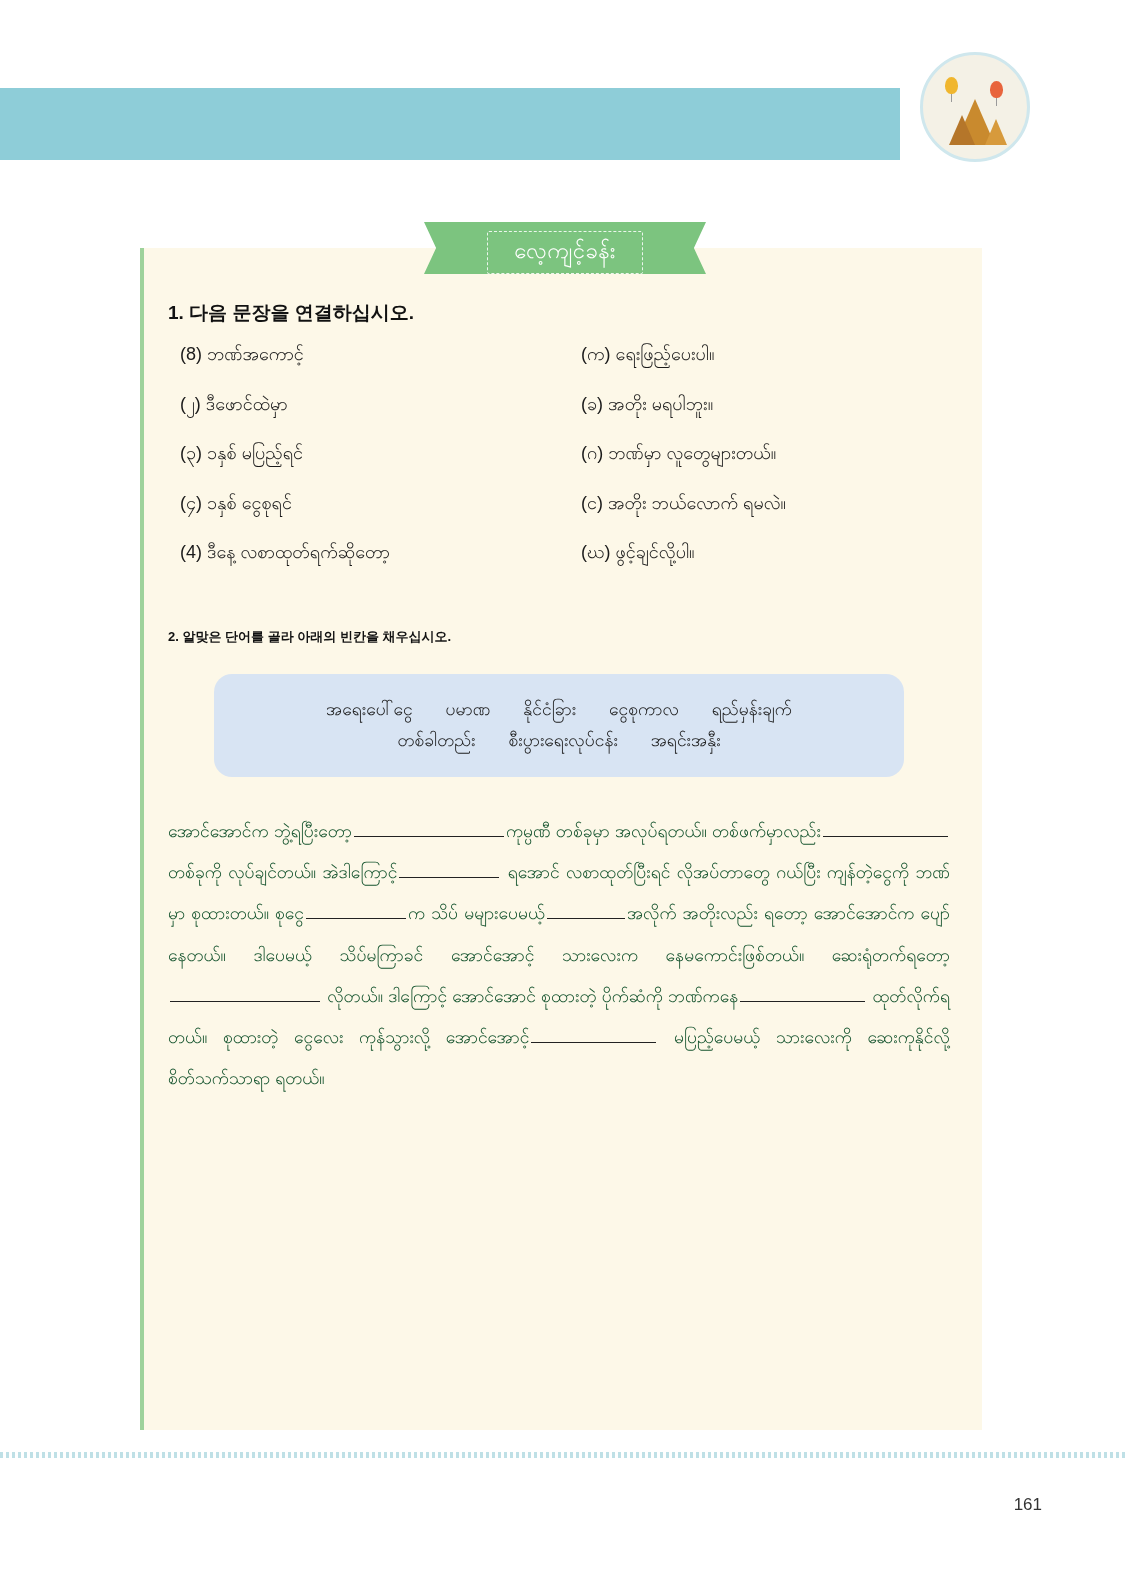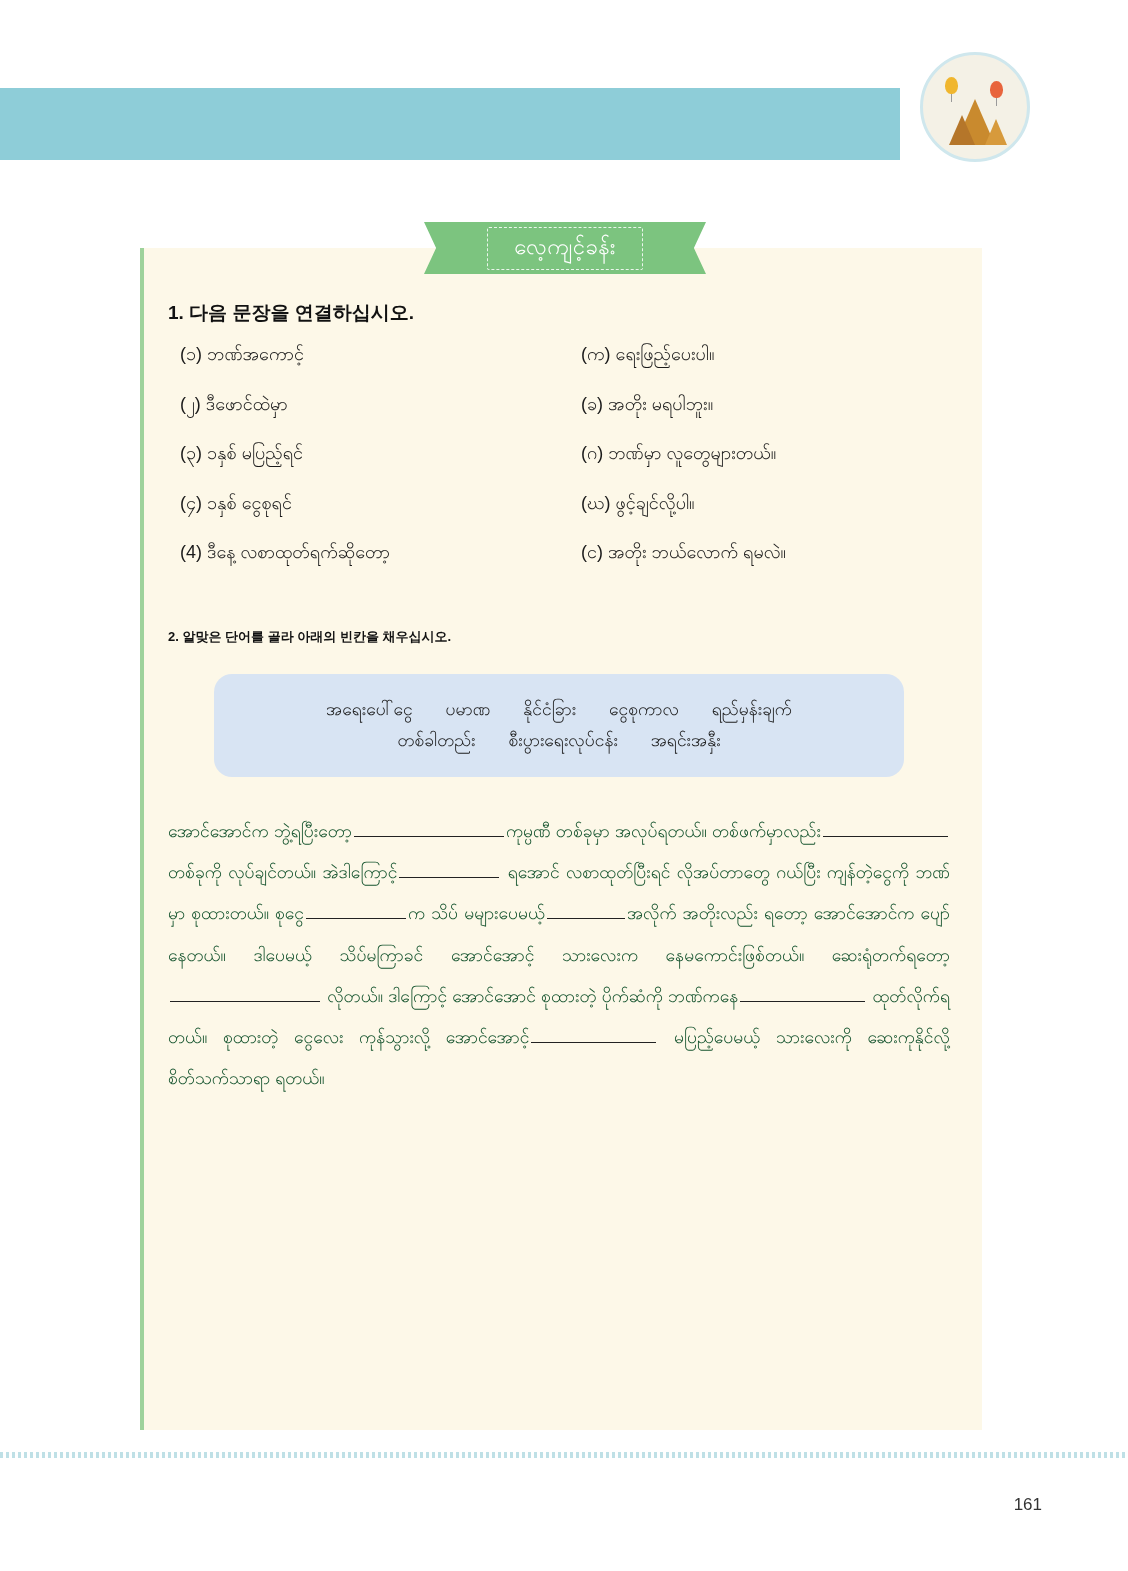--- a/index.html
+++ b/index.html
@@ -106,21 +106,21 @@
 
   
   .ribbon {
     position: absolute;
     left: 440px;
     top: 222px;
     width: 250px;
     height: 52px;
     background: #7cc47f;
     display: flex;
-    align-items: center;
+    align-items: flex-end;
     justify-content: center;
     color: #ffffff;
     font-size: 22px;
     letter-spacing: 0.5px;
   }
   .ribbon::before,
   .ribbon::after {
     content: "";
     position: absolute;
     top: 0;
@@ -250,32 +250,32 @@
 <div class="ribbon">
   <span class="ribbon-inner">လေ့ကျင့်ခန်း</span>
 </div>
 
 <div class="content">
 
   <h2 class="q-heading">1. 다음 문장을 연결하십시오.</h2>
 
   <div class="match-list">
     <div class="match-col left">
-      <div class="match-item">(၁) ဘဏ်အကောင့်</div>
+      <div class="match-item">(8) ဘဏ်အကောင့်</div>
       <div class="match-item">(၂) ဒီဖောင်ထဲမှာ</div>
       <div class="match-item">(၃) ၁နှစ် မပြည့်ရင်</div>
       <div class="match-item">(၄) ၁နှစ် ငွေစုရင်</div>
       <div class="match-item">(4) ဒီနေ့ လစာထုတ်ရက်ဆိုတော့</div>
     </div>
     <div class="match-col right">
       <div class="match-item">(က) ရေးဖြည့်ပေးပါ။</div>
       <div class="match-item">(ခ) အတိုး မရပါဘူး။</div>
       <div class="match-item">(ဂ) ဘဏ်မှာ လူတွေများတယ်။</div>
+      <div class="match-item">(င) အတိုး ဘယ်လောက် ရမလဲ။</div>
       <div class="match-item">(ဃ) ဖွင့်ချင်လို့ပါ။</div>
-      <div class="match-item">(င) အတိုး ဘယ်လောက် ရမလဲ။</div>
     </div>
   </div>
 
   <h2 class="q2-heading">2.  알맞은 단어를 골라 아래의 빈칸을 채우십시오.</h2>
 
   <div class="word-bank">
     <div class="row">
       <span>အရေးပေါ်ငွေ</span>
       <span>ပမာဏ</span>
       <span>နိုင်ငံခြား</span>

